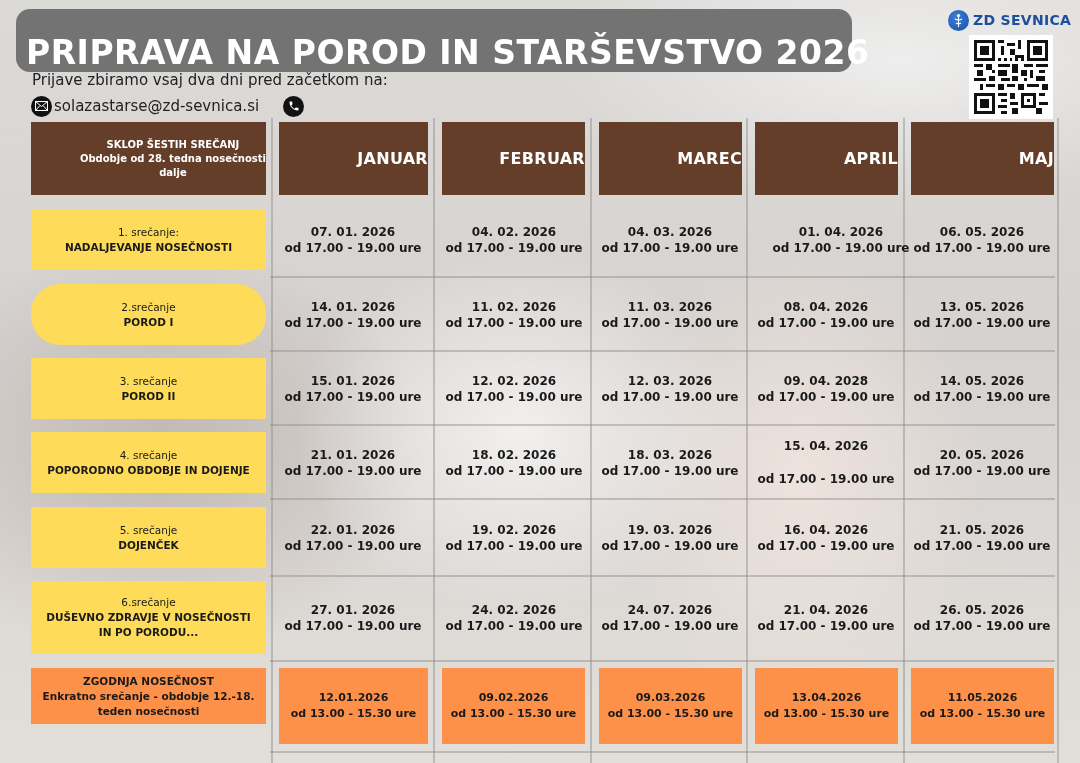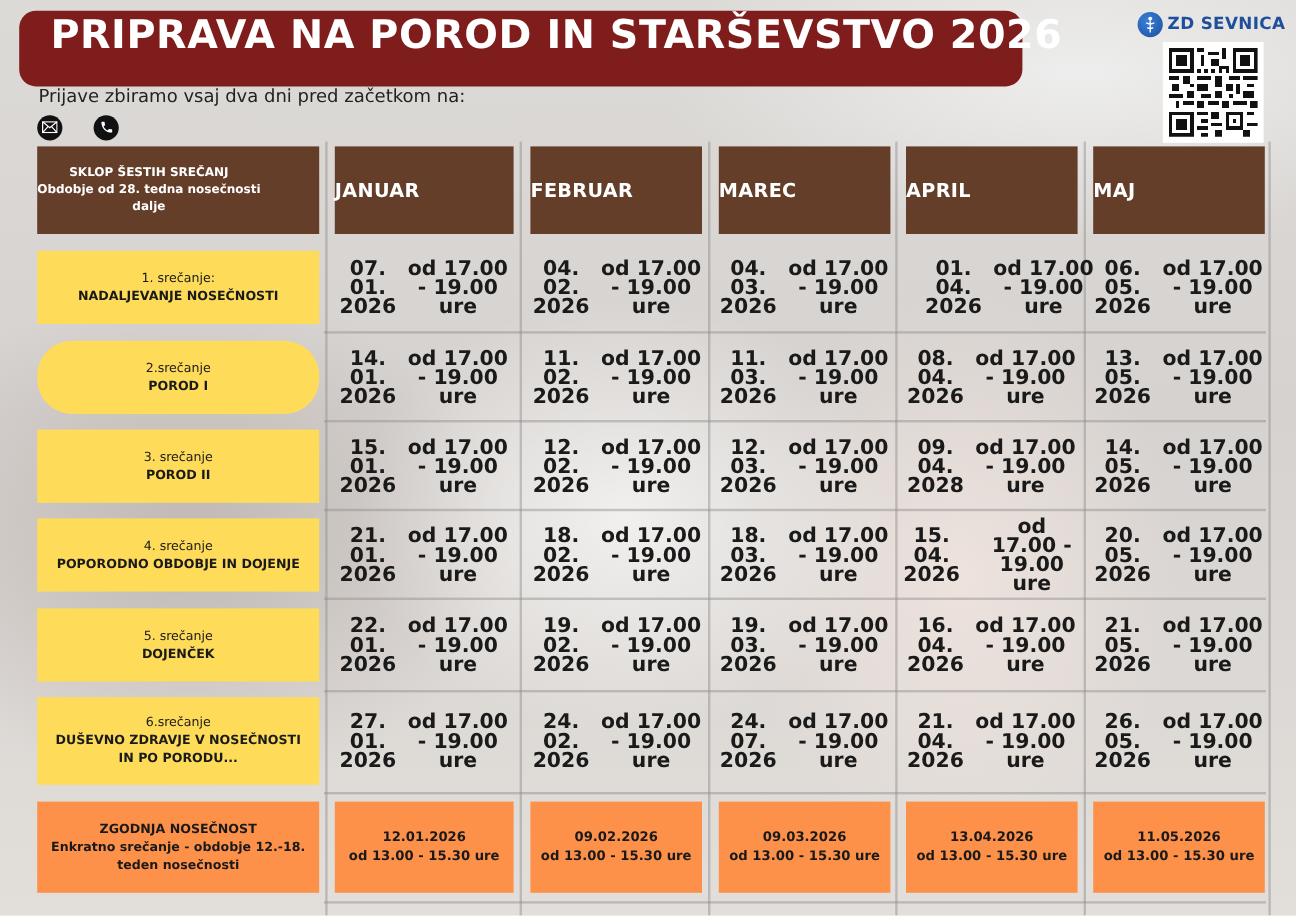--- a/index.html
+++ b/index.html
@@ -12,22 +12,22 @@
         radial-gradient(ellipse 320px 260px at 520px 430px, rgba(255,255,255,0.65), rgba(255,255,255,0) 70%),
         radial-gradient(ellipse 260px 340px at 800px 480px, rgba(240,228,222,0.9), rgba(240,228,222,0) 70%),
         radial-gradient(ellipse 380px 300px at 160px 450px, rgba(170,160,155,0.55), rgba(170,160,155,0) 70%),
         radial-gradient(ellipse 500px 200px at 900px 60px, rgba(240,240,240,0.9), rgba(240,240,240,0) 70%),
         linear-gradient(180deg, #dcdad7 0%, #d6d2cf 45%, #e2deda 100%);
     }
 
     
     .title-banner {
       position: absolute; left: 16px; top: 9px; width: 836px; height: 63px;
-      background: #7f1d1d; border-radius: 14px;
-      display: flex; align-items: flex-start; padding-left: 26px;
+      background: #737373; border-radius: 14px;
+      display: flex; align-items: flex-end; padding-left: 10px;
     }
     .title-banner h1 {
       font-family: "DejaVu Sans", sans-serif;
       font-weight: bold; font-size: 33px; color: #ffffff; letter-spacing: 0.5px;
       white-space: nowrap;
     }
 
     .intro {
       position: absolute; left: 32px; top: 71px;
       font-size: 15px; color: #222; white-space: nowrap;
@@ -59,37 +59,37 @@
       background: #fff; padding: 5px;
     }
 
     
     .vline { position: absolute; top: 118px; width: 2px; height: 645px; background: rgba(140,140,140,0.45); }
     .hline { position: absolute; left: 270px; width: 785px; height: 2px; background: rgba(140,140,140,0.45); }
 
     
     .brown-cell {
       position: absolute; background: #653e2a; color: #fff;
-      display: flex; align-items: center; justify-content: flex-start; text-align: center;
+      display: flex; align-items: center; justify-content: flex-end; text-align: center;
     }
     .month-label { font-weight: bold; font-size: 16px; letter-spacing: 0.3px; }
     .header-desc { font-size: 10px; line-height: 14px; font-weight: bold; }
 
     .yellow-cell {
       position: absolute; left: 31px; width: 235px; background: #fedc5a;
       display: flex; flex-direction: column; align-items: center; justify-content: center;
       text-align: center; font-size: 10.5px; line-height: 15px;
     }
     .yellow-cell .sess-num { font-weight: normal; }
     .yellow-cell .sess-title { font-weight: bold; }
 
     .date-cell {
       position: absolute; width: 150px;
-      display: flex; flex-direction: row; align-items: center; justify-content: center;
-      text-align: center; font-weight: bold; font-size: 17px; line-height: 16px; color: #1a1a1a;
+      display: flex; flex-direction: column; align-items: center; justify-content: center;
+      text-align: center; font-weight: bold; font-size: 12px; line-height: 16px; color: #1a1a1a;
     }
 
     .orange-cell {
       position: absolute; background: #fe914a;
       display: flex; flex-direction: column; align-items: center; justify-content: center;
       text-align: center; font-weight: bold; font-size: 11px; line-height: 16px; color: #1a1a1a;
     }
     .orange-label { left: 31px; width: 235px; font-size: 10.5px; line-height: 15px; }
   </style>
 </head>
@@ -101,20 +101,21 @@
 
 <div class="intro">Prijave zbiramo vsaj dva dni pred začetkom na:</div>
 
 <div class="contact-row">
   <span class="contact-icon">
     <svg width="13" height="10" viewBox="0 0 13 10">
         <rect x="0.5" y="0.5" width="12" height="9" fill="none" stroke="#fff" stroke-width="1.1"></rect>
         <path d="M0.5 0.5 L6.5 5.5 L12.5 0.5 M0.5 9.5 L5 4.5 M12.5 9.5 L8 4.5" fill="none" stroke="#fff" stroke-width="1"></path>
       </svg>
   </span>
+  <span>solazastarse@zd-sevnica.si</span>
   <span class="contact-gap"></span>
   <span class="contact-icon">
     <svg width="12" height="12" viewBox="0 0 24 24">
         <path fill="#fff" d="M6.6 10.8c1.4 2.8 3.8 5.1 6.6 6.6l2.2-2.2c.3-.3.7-.4 1-.2 1.1.4 2.3.6 3.6.6.6 0 1 .4 1 1V20c0 .6-.4 1-1 1C10.6 21 3 13.4 3 4c0-.6.4-1 1-1h3.5c.6 0 1 .4 1 1 0 1.3.2 2.5.6 3.6.1.3 0 .7-.2 1L6.6 10.8z"></path>
       </svg>
   </span>
 </div>
 
 <div class="logo">
   <span class="logo-mark">
@@ -364,21 +365,21 @@
   </div>
 <div class="date-cell" style="left:751px; top:581px; height:73px;">
     <div>21. 04. 2026</div>
     <div>od 17.00 -  19.00 ure</div>
   </div>
 <div class="date-cell" style="left:907px; top:581px; height:73px;">
     <div>26. 05. 2026</div>
     <div>od 17.00 -  19.00 ure</div>
   </div>
 
-<div class="orange-cell orange-label" style="top:668px; height:76px;">
+<div class="orange-cell orange-label" style="top:668px; height:56px;">
   <div>ZGODNJA NOSEČNOST</div>
   <div>Enkratno srečanje - obdobje 12.-18.</div>
   <div>teden nosečnosti</div>
 </div>
 <div class="orange-cell" style="left:279px; top:668px; width:149px; height:76px;">
     <div>12.01.2026</div>
     <div>od 13.00 - 15.30 ure</div>
   </div>
 <div class="orange-cell" style="left:442px; top:668px; width:143px; height:76px;">
     <div>09.02.2026</div>

